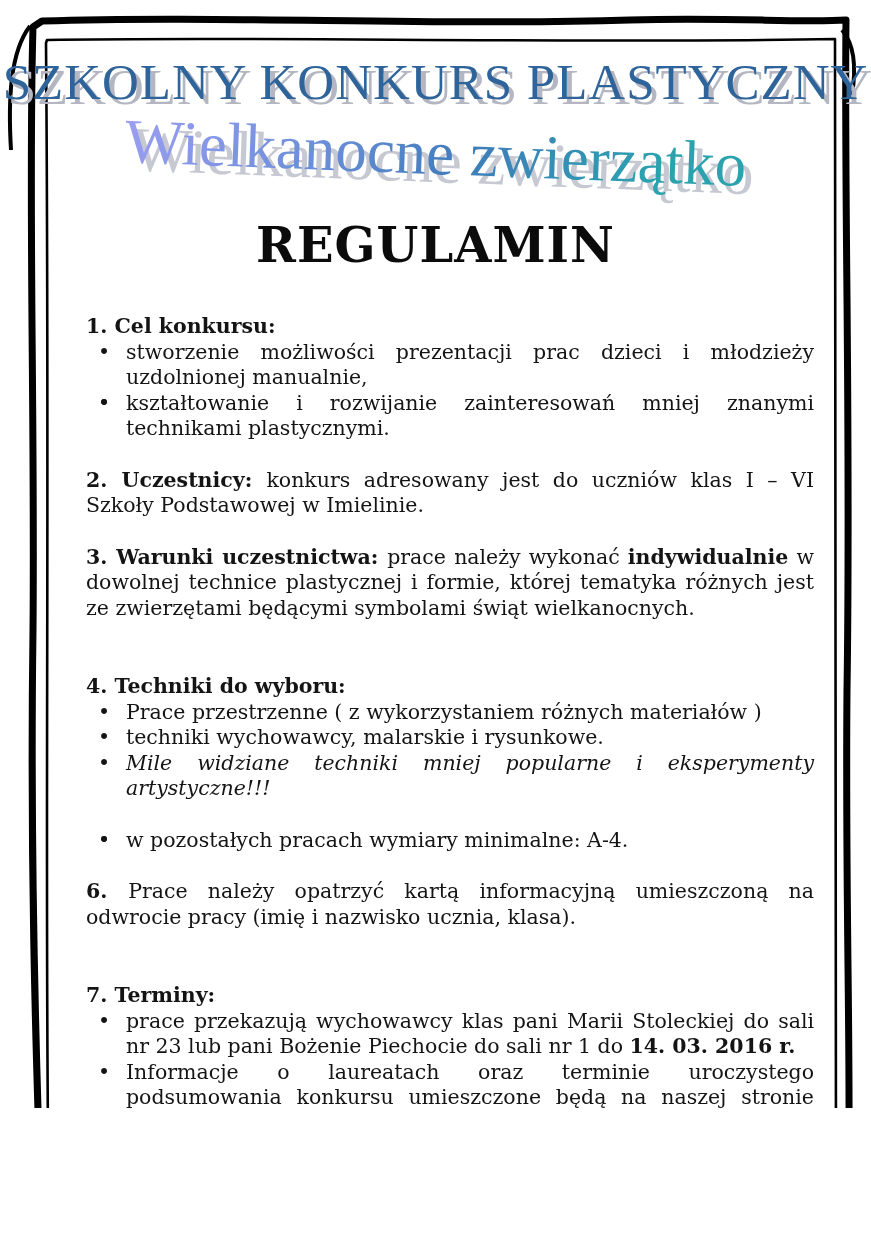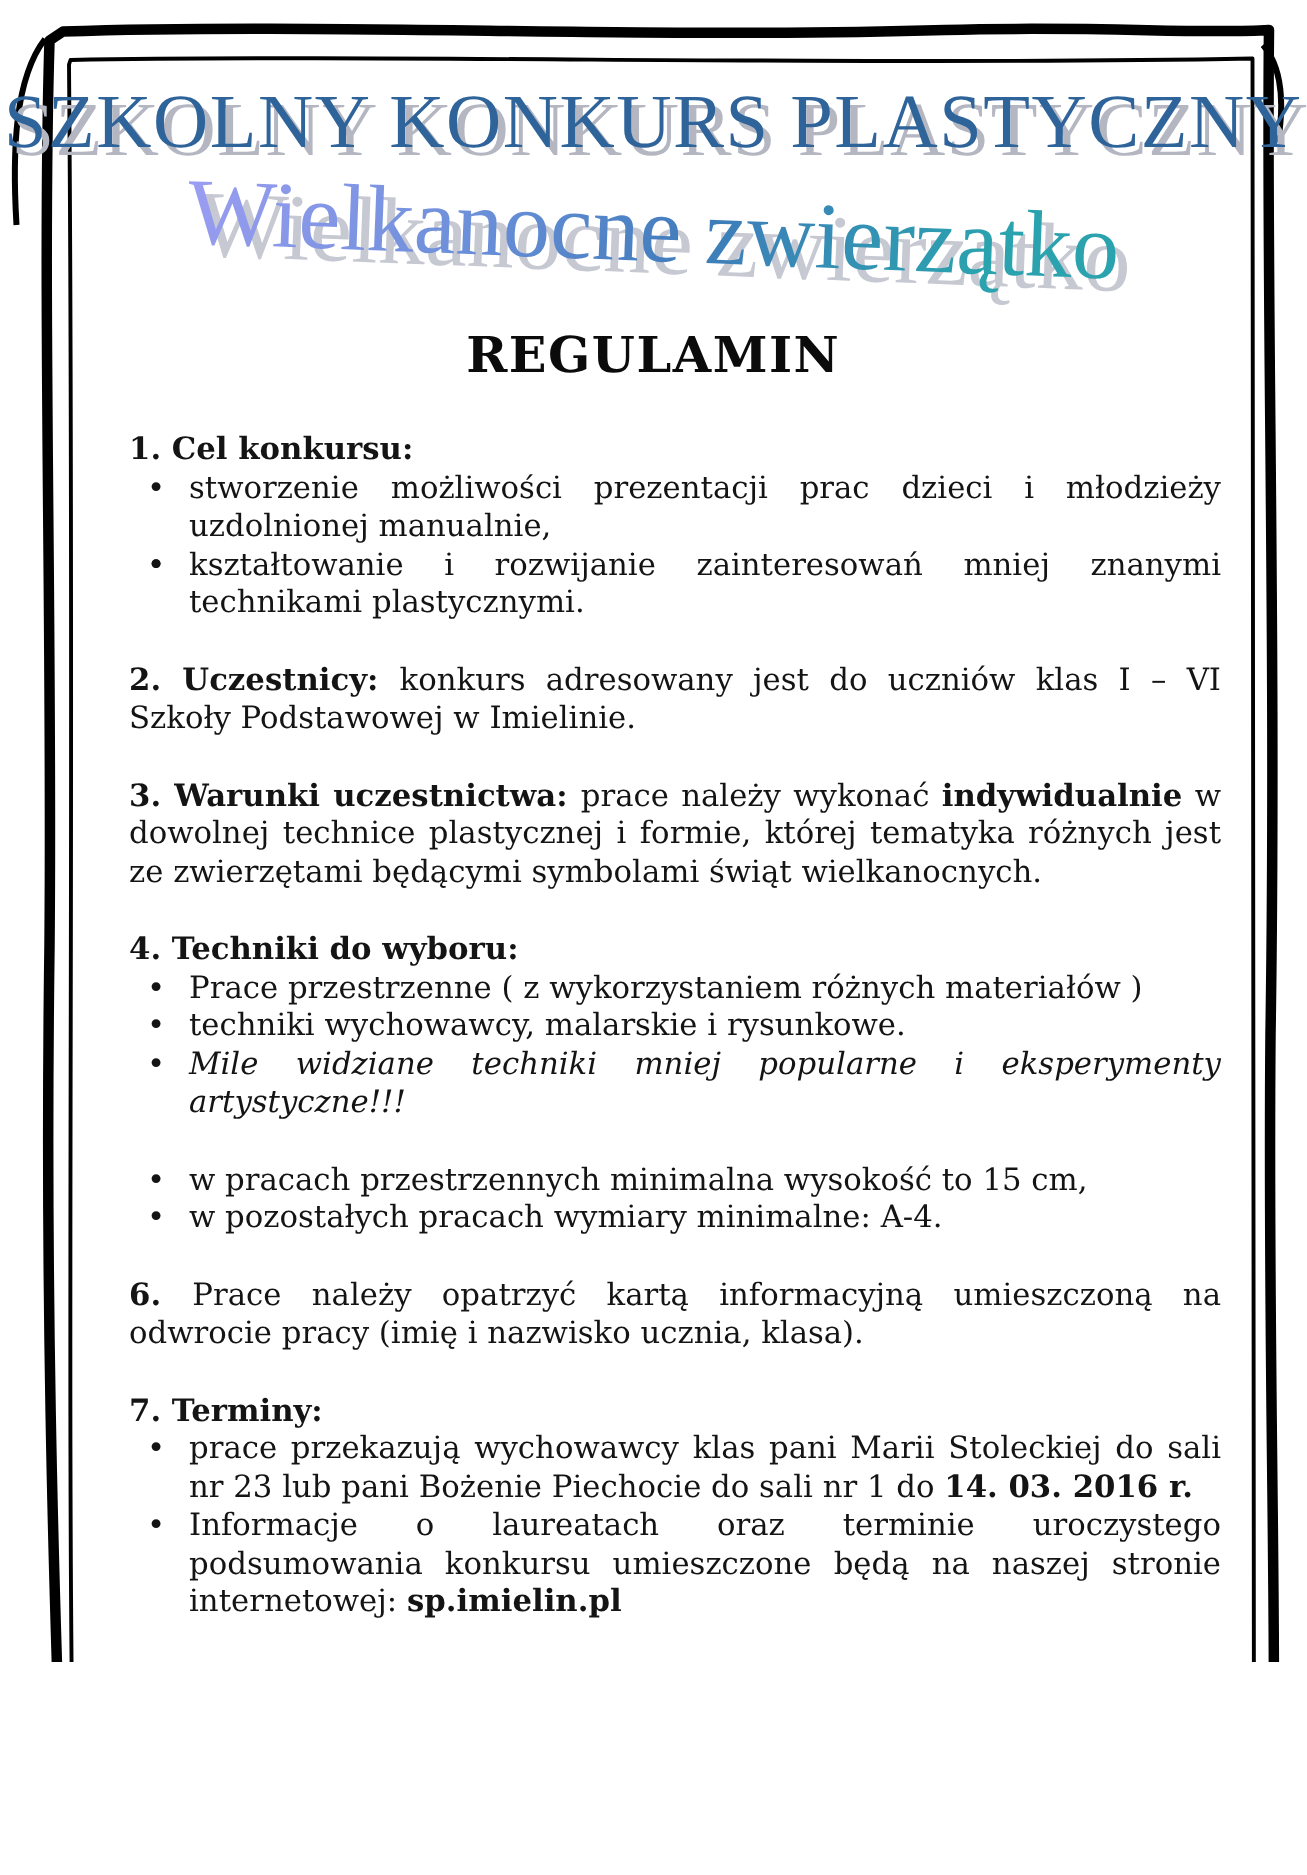--- a/index.html
+++ b/index.html
@@ -40,34 +40,34 @@
     color:#3f7cba;
     background-image:linear-gradient(115deg,#9a9df1 2%,#6b8fd9 32%,#3f7cba 55%,#2aa3ae 85%);
     -webkit-background-clip:text;
     background-clip:text;
     -webkit-text-fill-color:transparent;
   }
 
   .regulamin{
     top:219px;
     font-family:"DejaVu Serif",serif;
-    font-size:33px;line-height:1.1;
+    font-size:48px;line-height:1.1;
     font-weight:bold;color:#0b0b0b;
     letter-spacing:1px;
   }
 
   .bodytext{
     position:absolute;
     left:86px;top:287px;width:728px;
     font-size:20.5px;line-height:25.5px;
     color:#141414;
     text-align:justify;
   }
   .block{margin:0;}
-  .block.heading{font-weight:bold;text-align:left;}
+  .block.heading{font-weight:bold;text-align:left;margin-top:27px;}
   .bullet{position:relative;padding-left:40px;}
   .bullet .dot{position:absolute;left:12px;top:0;}
   .spacer{height:26px;}
   .b{font-weight:bold;}
   .i{font-style:italic;}
 
   .footer{
     position:absolute;left:0;right:0;top:1150px;
     text-align:center;
     font-family:"DejaVu Serif","DejaVu Sans",serif;
@@ -115,21 +115,21 @@
       <div class="spacer"></div>
       <div class="block para"><span class="b">2. Uczestnicy: </span><span>konkurs adresowany jest do uczniów klas I – VI Szkoły Podstawowej w Imielinie.</span></div>
       <div class="spacer"></div>
       <div class="block para"><span class="b">3. Warunki uczestnictwa: </span><span>prace należy wykonać </span><span class="b">indywidualnie</span><span> w dowolnej technice plastycznej i formie, której tematyka różnych jest ze zwierzętami będącymi symbolami świąt wielkanocnych.</span></div>
       <div class="spacer"></div>
       <div class="block heading"><span class="b">4. Techniki do wyboru:</span></div>
       <div class="block bullet"><span class="dot">•</span><span>Prace przestrzenne ( z wykorzystaniem różnych materiałów )</span></div>
       <div class="block bullet"><span class="dot">•</span><span>techniki wychowawcy, malarskie i rysunkowe.</span></div>
       <div class="block bullet"><span class="dot">•</span><span class="i">Mile widziane techniki mniej popularne i eksperymenty artystyczne!!!</span></div>
       <div class="spacer"></div>
-      <div class="block bullet"><span class="dot">•</span><span>w pracach przestrzennych minimalna wysokość to 15 cm,</span></div>
+      <div class="block bullet"><span class="dot">•</span></div>
       <div class="block bullet"><span class="dot">•</span><span>w pozostałych pracach wymiary minimalne: A-4.</span></div>
       <div class="spacer"></div>
       <div class="block para"><span class="b">6. </span><span>Prace należy opatrzyć kartą informacyjną umieszczoną na odwrocie pracy (imię i nazwisko ucznia, klasa).</span></div>
       <div class="spacer"></div>
       <div class="block heading"><span class="b">7. Terminy:</span></div>
       <div class="block bullet"><span class="dot">•</span><span>prace przekazują wychowawcy klas pani Marii Stoleckiej do sali nr 23 lub pani Bożenie Piechocie do sali nr 1 do </span><span class="b">14. 03. 2016 r.</span></div>
       <div class="block bullet"><span class="dot">•</span><span>Informacje o laureatach oraz terminie uroczystego podsumowania konkursu umieszczone będą na naszej stronie internetowej: </span><span class="b">sp.imielin.pl</span></div>
     </div>
 
 

